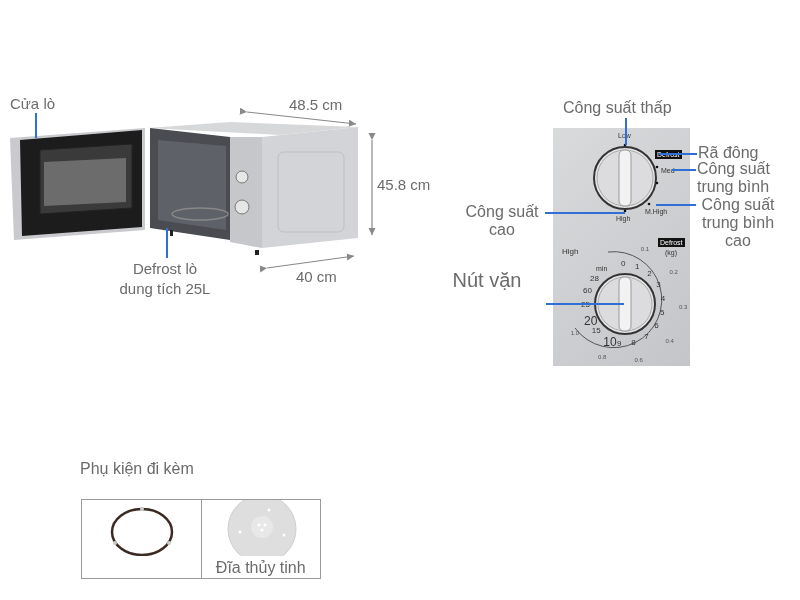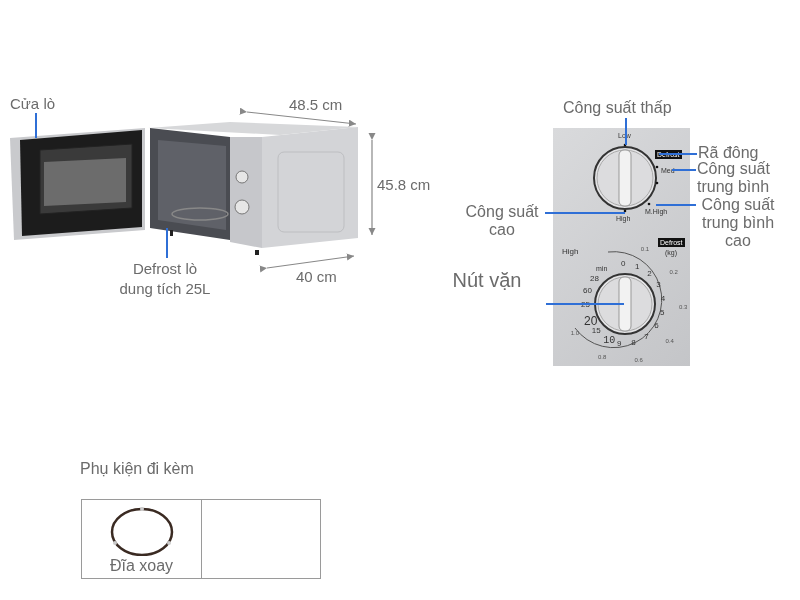--- a/index.html
+++ b/index.html
@@ -117,21 +117,21 @@
     <div class="tiny" style="font-size: 8px; left: 621px; top: 259px;">0</div>
     <div class="tiny" style="font-size: 8px; left: 635.09px; top: 261.564px;">1</div>
     <div class="tiny" style="font-size: 8px; left: 647.374px; top: 268.926px;">2</div>
     <div class="tiny" style="font-size: 8px; left: 656.277px; top: 280.144px;">3</div>
     <div class="tiny" style="font-size: 8px; left: 660.658px; top: 293.779px;">4</div>
     <div class="tiny" style="font-size: 8px; left: 659.955px; top: 308.083px;">5</div>
     <div class="tiny" style="font-size: 8px; left: 654.259px; top: 321.223px;">6</div>
     <div class="tiny" style="font-size: 8px; left: 644.299px; top: 331.514px;">7</div>
     <div class="tiny" style="font-size: 8px; left: 631.353px; top: 337.637px;">8</div>
     <div class="tiny" style="font-size: 8px; left: 617.079px; top: 338.807px;">9</div>
-    <div class="tiny" style="font-size: 10px; left: 603.308px; top: 334.875px; font-family: Liberation Mono, monospace;">10</div>
+    <div class="tiny" style="font-size: 12px; left: 603.308px; top: 334.875px;">10</div>
     <div class="tiny" style="font-size: 8px; left: 591.805px; top: 326.344px; text-align: center;">15</div>
     <div class="tiny" style="font-size: 12px; left: 584.045px; top: 314.307px;">20</div>
     <div class="tiny" style="font-size: 8px; left: 581.021px; top: 300.309px;">25</div>
     <div class="tiny" style="font-size: 8px; left: 583.123px; top: 286.142px;">60</div>
     <div class="tiny" style="font-size: 8px; left: 590.08px; top: 273.624px;">28</div>
   </div>
 <div id="kg-marks">
     <div class="tiny" style="font-size: 6px; color: rgb(85, 85, 85); left: 640.837px; top: 246.498px;">0.1</div>
     <div class="tiny" style="font-size: 6px; color: rgb(85, 85, 85); left: 669.458px; top: 269.128px;">0.2</div>
     <div class="tiny" style="font-size: 6px; color: rgb(85, 85, 85); left: 678.902px; top: 304.372px;">0.3</div>
@@ -148,15 +148,27 @@
 
 <div class="abs lbl" style="left:80px;top:460px;font-size:16px">Phụ kiện đi kèm</div>
 <div class="abs" style="left:81px;top:499px;width:238px;height:78px;border:1px solid #9a9a9a;display:flex">
   <div style="width:119px;border-right:1px solid #9a9a9a;position:relative">
     <svg width="119" height="56" style="position:absolute;left:0;top:0">
       <ellipse cx="60" cy="32" rx="30" ry="23" fill="none" stroke="#3a2a22" stroke-width="2.5"></ellipse>
       <circle cx="60" cy="9" r="2" fill="#ccc"></circle>
       <circle cx="33" cy="43" r="2" fill="#ccc"></circle>
       <circle cx="87" cy="43" r="2" fill="#ccc"></circle>
     </svg>
-    <div class="lbl c" style="position:absolute;left:0;right:0;bottom:3px;font-size:16px">Đĩa xoay</div>
+  </div>
+  <div style="width:119px;position:relative">
+    <svg width="119" height="56" style="position:absolute;left:0;top:0">
+      <circle cx="60" cy="29" r="34" fill="#dedede" stroke="#cfcfcf"></circle>
+      <circle cx="60" cy="27" r="11" fill="#e8e8e8"></circle>
+      <circle cx="57" cy="25" r="1.5" fill="#fff"></circle>
+        <circle cx="63" cy="25" r="1.5" fill="#fff"></circle>
+        <circle cx="60" cy="30" r="1.5" fill="#fff"></circle>
+      <circle cx="38" cy="32" r="1.5" fill="#fff"></circle>
+        <circle cx="82" cy="35" r="1.5" fill="#fff"></circle>
+        <circle cx="67" cy="10" r="1.5" fill="#fff"></circle>
+    </svg>
+    <div class="lbl c" style="position:absolute;left:0;right:0;bottom:1px;font-size:16px">Đĩa thủy tinh</div>
   </div>
 </div>
 
 </body></html>

